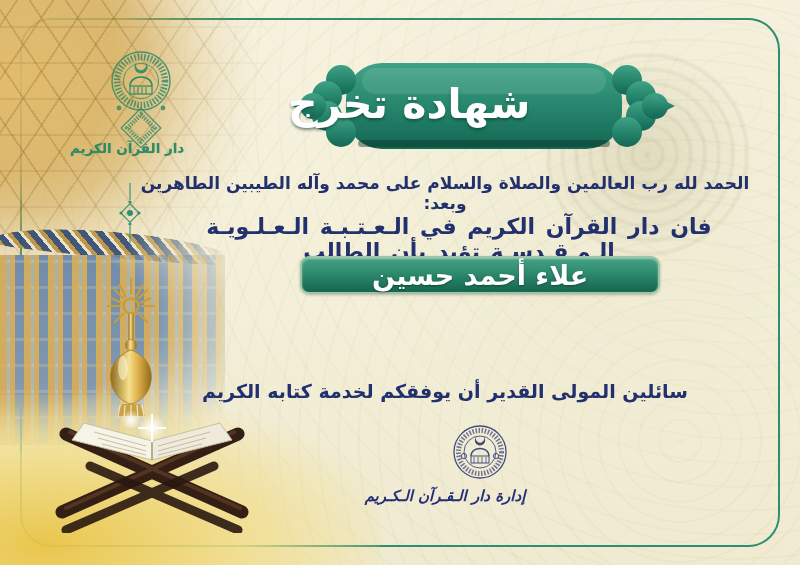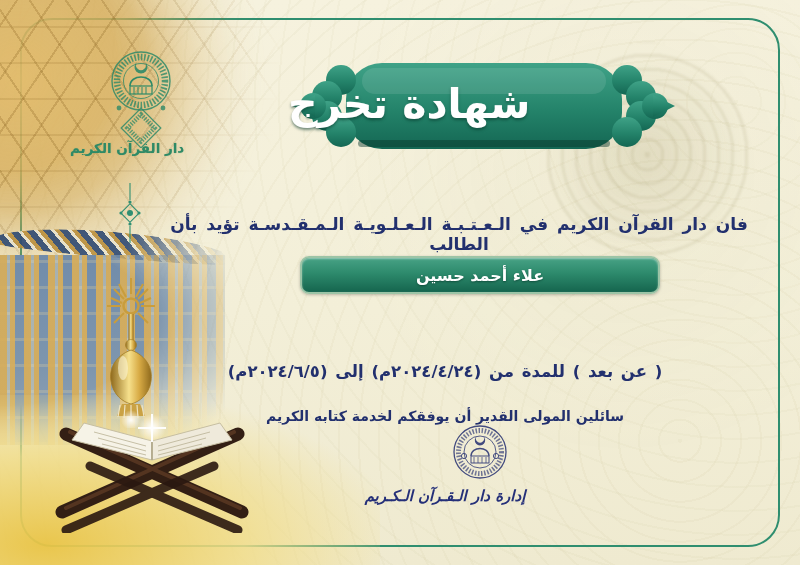--- a/index.html
+++ b/index.html
@@ -80,35 +80,35 @@
   .ornament-wrap{position:absolute;left:116px;top:182px;width:28px;height:62px;}
   
   .finial-wrap{position:absolute;left:75px;top:276px;width:112px;height:152px;}
   .rehal-wrap{position:absolute;left:32px;top:408px;width:240px;height:125px;}
   
   .tline{
     position:absolute;left:120px;right:30px;text-align:center;
     color:#22306e;font-weight:bold;direction:rtl;
   }
   .l1{top:173px;font-size:17px;}
-  .l2{top:214px;font-size:17px;word-spacing:3px;letter-spacing:.2px;margin-left:28px;}
+  .l2{top:214px;font-size:22px;word-spacing:3px;letter-spacing:.2px;margin-left:28px;}
   .l3{top:304px;font-size:21.5px;word-spacing:2px;}
   .l4{top:362px;font-size:16.5px;word-spacing:2px;}
-  .l5{top:408px;font-size:14px;}
+  .l5{top:380px;font-size:19px;}
   .l6{top:487px;font-size:15px;letter-spacing:1.5px;color:#253079;font-style:italic;}
   
   .name-pill{
     position:absolute;left:300px;top:256px;width:360px;height:38px;border-radius:9px;
     background:linear-gradient(180deg,#47a285 0%,#2d8a6c 45%,#15654e 100%);
     border:2px solid #9cc4a6;box-sizing:border-box;
     box-shadow:inset 0 1px 2px rgba(255,255,255,.45), 0 1px 3px rgba(0,0,0,.25);
     display:flex;align-items:center;justify-content:center;
   }
   .name-pill span{
-    color:#fff;font-size:16px;font-weight:bold;
+    color:#fff;font-size:27px;font-weight:bold;
     text-shadow:0 1px 2px rgba(0,40,30,.5);
   }
   .seal-wrap{position:absolute;left:452px;top:423px;width:56px;height:58px;}
 </style>
 </head>
 <body>
 
 <div class="stage">
 
   <div class="flora"></div>
@@ -266,27 +266,27 @@
           <circle cx="339" cy="78" r="15"></circle>
         <circle cx="367" cy="52" r="13"></circle>
           <polygon points="387,52 365,41 365,63"></polygon>
       </g>
       <rect x="74" y="14" width="244" height="26" rx="13" fill="rgba(255,255,255,.10)"></rect>
       <rect x="70" y="86" width="252" height="7" rx="3.5" fill="rgba(8,54,42,.45)"></rect>
     </svg>
   </div>
   <div class="banner-title" dir="rtl">شهادة تخرج</div>
 
+  <div class="tline l1" dir="rtl">الحمد لله رب العالمين والصلاة والسلام على محمد وآله الطيبين الطاهرين وبعد:</div>
   <div class="tline l2" dir="rtl">فان دار القرآن الكريم في الـعـتـبـة الـعـلـويـة الـمـقـدسـة تؤيد بأن الطالب</div>
 
   <div class="name-pill">
     <span dir="rtl">علاء أحمد حسين</span>
   </div>
 
-  <div class="tline l4" dir="rtl">( عن بعد ) للمدة من (٢٠٢٤/٤/٢٤م) إلى (٢٠٢٤/٦/٥م)</div>
   <div class="tline l5" dir="rtl">سائلين المولى القدير أن يوفقكم لخدمة كتابه الكريم</div>
 
   <div class="seal-wrap">
     <svg width="56" height="58" viewBox="0 0 56 58">
       <g stroke="#2b3574" fill="none" opacity=".88">
         <circle cx="28" cy="29" r="26" stroke-width="1.3"></circle>
         <circle cx="28" cy="29" r="21.5" stroke-width="5" stroke-dasharray="1.5 1.6" opacity=".75"></circle>
         <circle cx="28" cy="29" r="16" stroke-width=".9"></circle>
         <path d="M19 33 C19 23 37 23 37 33" stroke-width="1.3"></path>
         <rect x="19" y="33" width="18" height="7" stroke-width="1"></rect>

